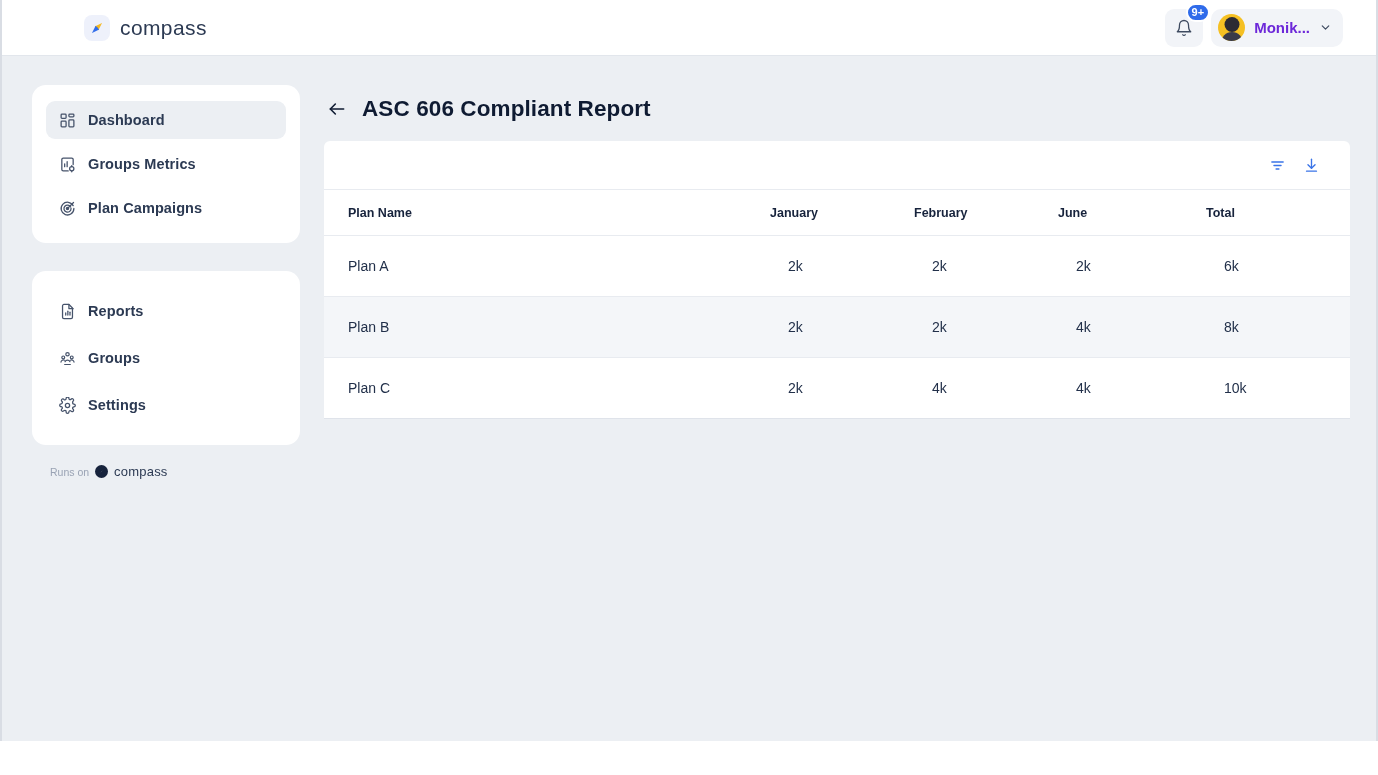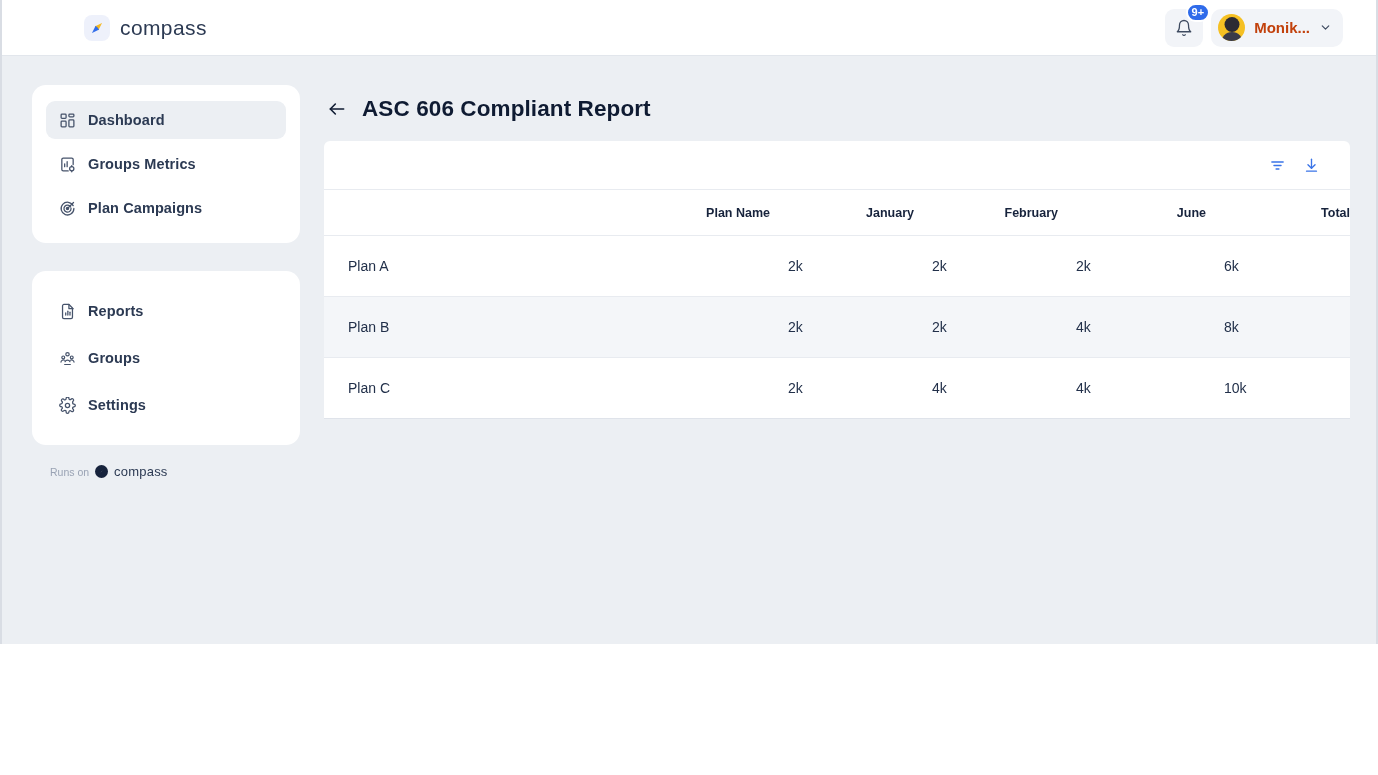--- a/index.html
+++ b/index.html
@@ -13,21 +13,21 @@
   body {
     font-family: "Liberation Sans", sans-serif;
     background: #ffffff;
     color: #0f1b32;
     -webkit-font-smoothing: antialiased;
   }
 
   .app {
     position: relative;
     width: 1378px;
-    height: 644px;
+    height: 741px;
     background: #eceff3;
     border-left: 2px solid #d9dde4;
     border-right: 2px solid #d9dde4;
   }
 
   
   .topbar {
     position: absolute;
     top: 0;
     left: 0;
@@ -133,21 +133,21 @@
     bottom: -5px;
     transform: translateX(-50%);
     width: 22px;
     height: 14px;
     border-radius: 11px 11px 0 0;
     background: #3a3b49;
   }
   .user-name {
     font-size: 15px;
     font-weight: 600;
-    color: #c2410c;
+    color: #6d28d9;
     max-width: 74px;
     white-space: nowrap;
     overflow: hidden;
   }
 
   
   .body-area {
     position: absolute;
     top: 56px;
     left: 0;
@@ -286,21 +286,21 @@
     color: #3a74e8;
     cursor: pointer;
   }
 
   table {
     width: 100%;
     border-collapse: collapse;
     table-layout: fixed;
   }
   thead th {
-    text-align: right;
+    text-align: left;
     font-size: 12.5px;
     font-weight: 700;
     color: #17233c;
     padding: 16px 0 15px 0;
     border-bottom: 1px solid #e8ebf0;
   }
   tbody td {
     font-size: 14px;
     font-weight: 400;
     color: #22304a;

